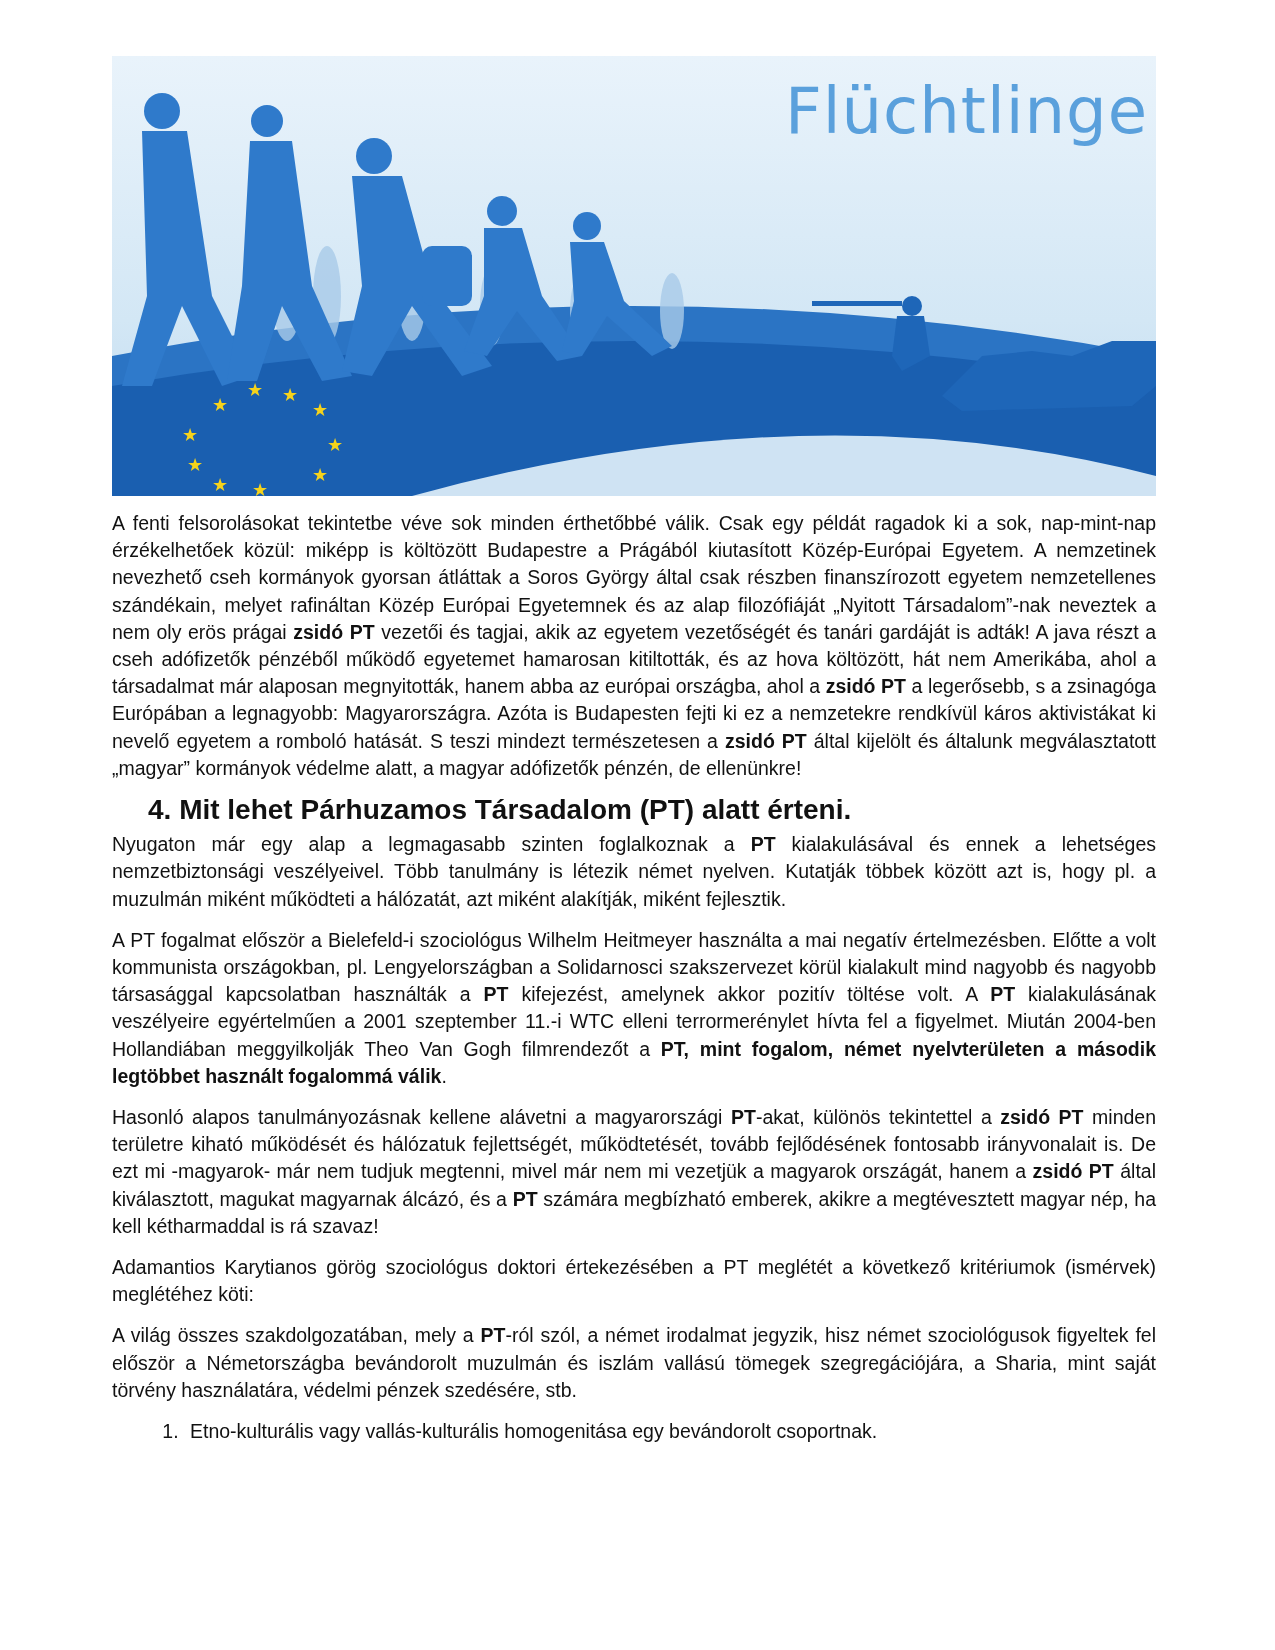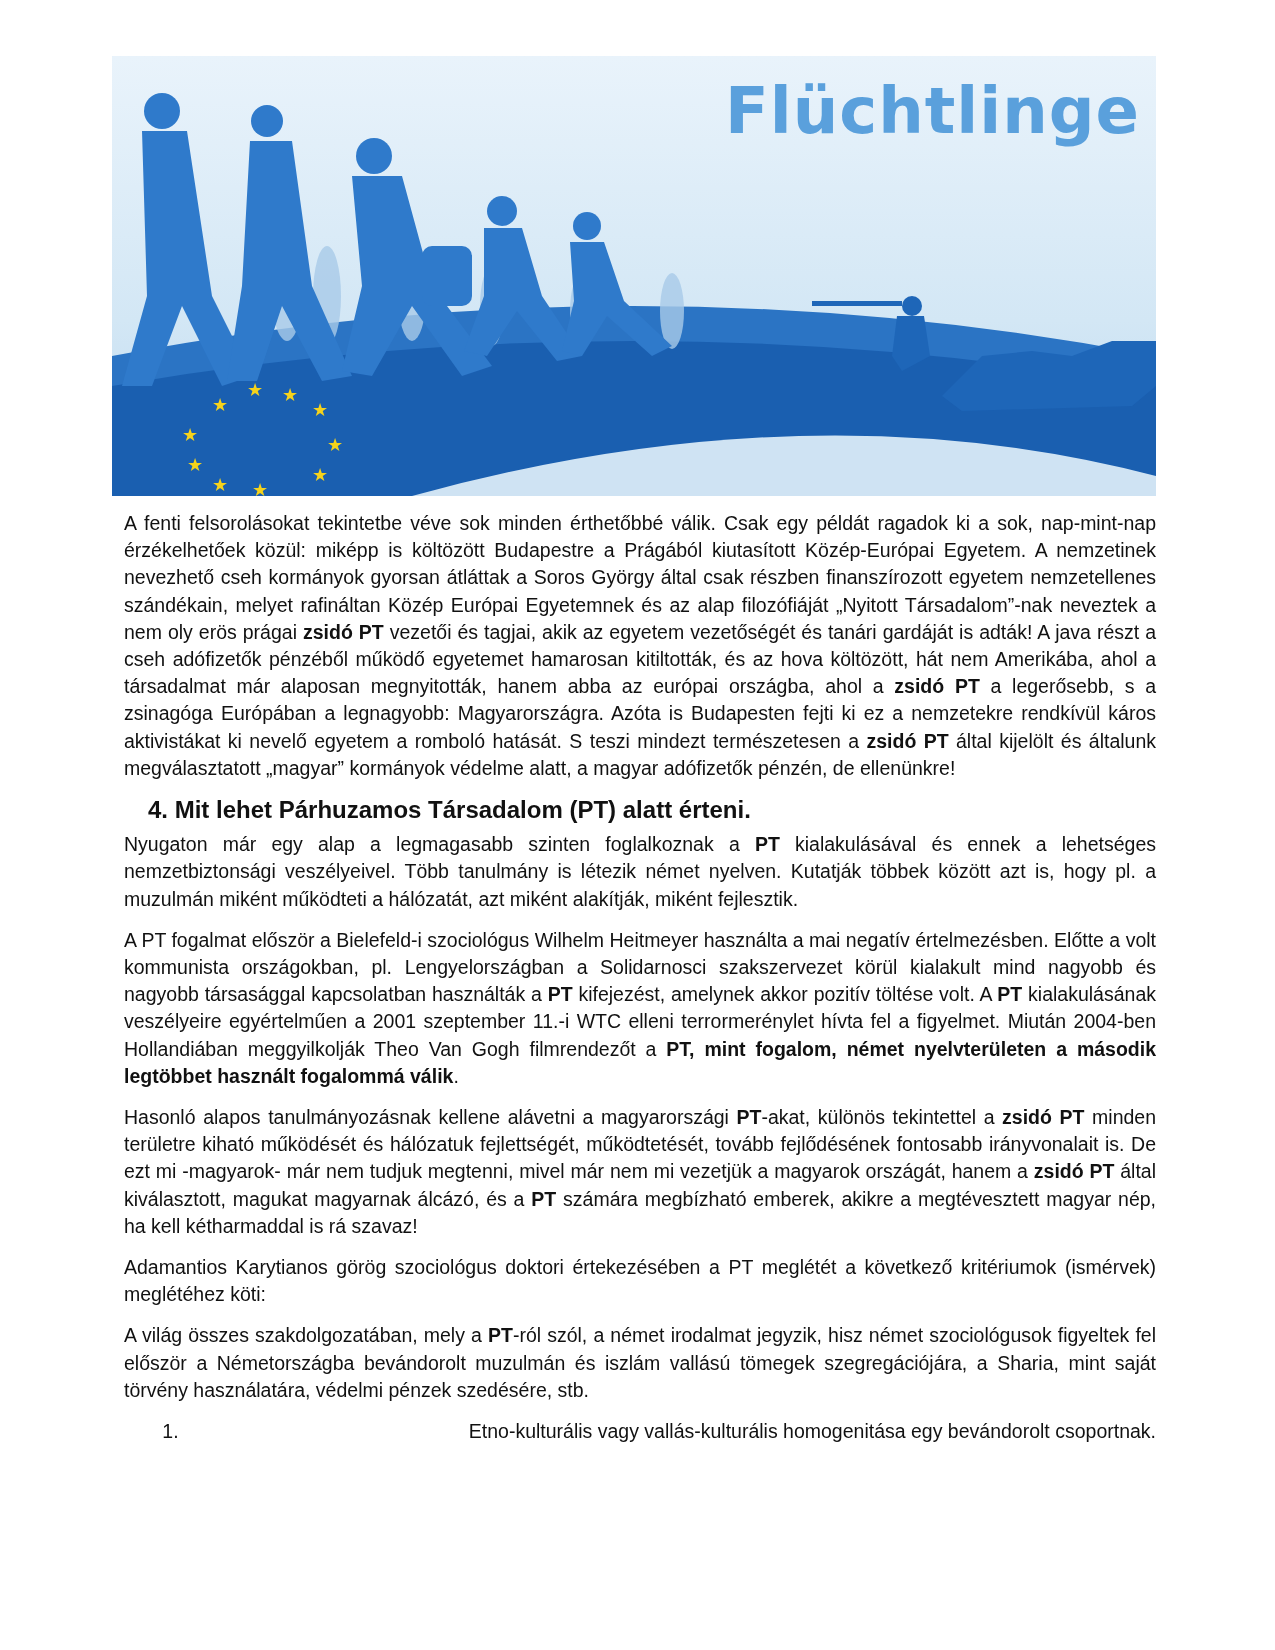--- a/index.html
+++ b/index.html
@@ -1,28 +1,28 @@
 <!DOCTYPE html>
 <html><head>
 <meta charset="utf-8">
 <style>
   html, body { margin: 0; padding: 0; background: #ffffff; }
   body { width: 1275px; height: 1650px; position: relative; overflow: hidden;
          font-family: "Liberation Sans", sans-serif; color: #111; }
   .banner { position: absolute; left: 112px; top: 56px; width: 1044px; height: 440px;
             overflow: hidden; background: linear-gradient(180deg, #e9f3fb 0%, #d3e7f5 60%, #bcd9ef 100%); }
   .banner svg { display: block; }
-  .banner-title { position: absolute; right: 16px; top: 18px; font-size: 64px; color: #5aa0dc;
-                  letter-spacing: 1px; font-family: "DejaVu Sans", sans-serif; font-weight: bold; }
+  .banner-title { position: absolute; right: 8px; top: 18px; font-size: 64px; color: #5aa0dc;
+                  letter-spacing: 1px; font-family: "DejaVu Sans", sans-serif; }
   .content { position: absolute; left: 112px; top: 510px; width: 1044px; font-size: 19.5px; line-height: 27.2px; }
-  .content p { margin: 0 0 14px 12px; text-align: justify; }
+  .content p { margin: 0 0 14px 0; text-align: justify; }
   .content b { font-weight: bold; }
-  h2 { margin: 10px 0 8px 36px; font-size: 24px; font-weight: bold; }
+  h2 { margin: 10px 0 8px 36px; font-size: 28px; font-weight: bold; }
   ol { margin: 0; padding-left: 72px; }
-  ol li { padding-left: 6px; text-align: right; }
+  ol li { padding-left: 6px; }
 </style>
 </head>
 <body>
 
 <div class="banner">
   <svg width="1044" height="440" viewBox="0 0 1044 440">
     <path d="M0,300 Q520,200 1044,300 L1044,440 L0,440 Z" fill="#2b74c4"></path>
     <path d="M0,330 Q520,240 1044,330 L1044,440 L0,440 Z" fill="#1a5fb0"></path>
     <path d="M300,440 Q700,330 1044,420 L1044,440 Z" fill="#cfe3f3"></path>
     <g fill="#a9cbe9" opacity="0.8">

